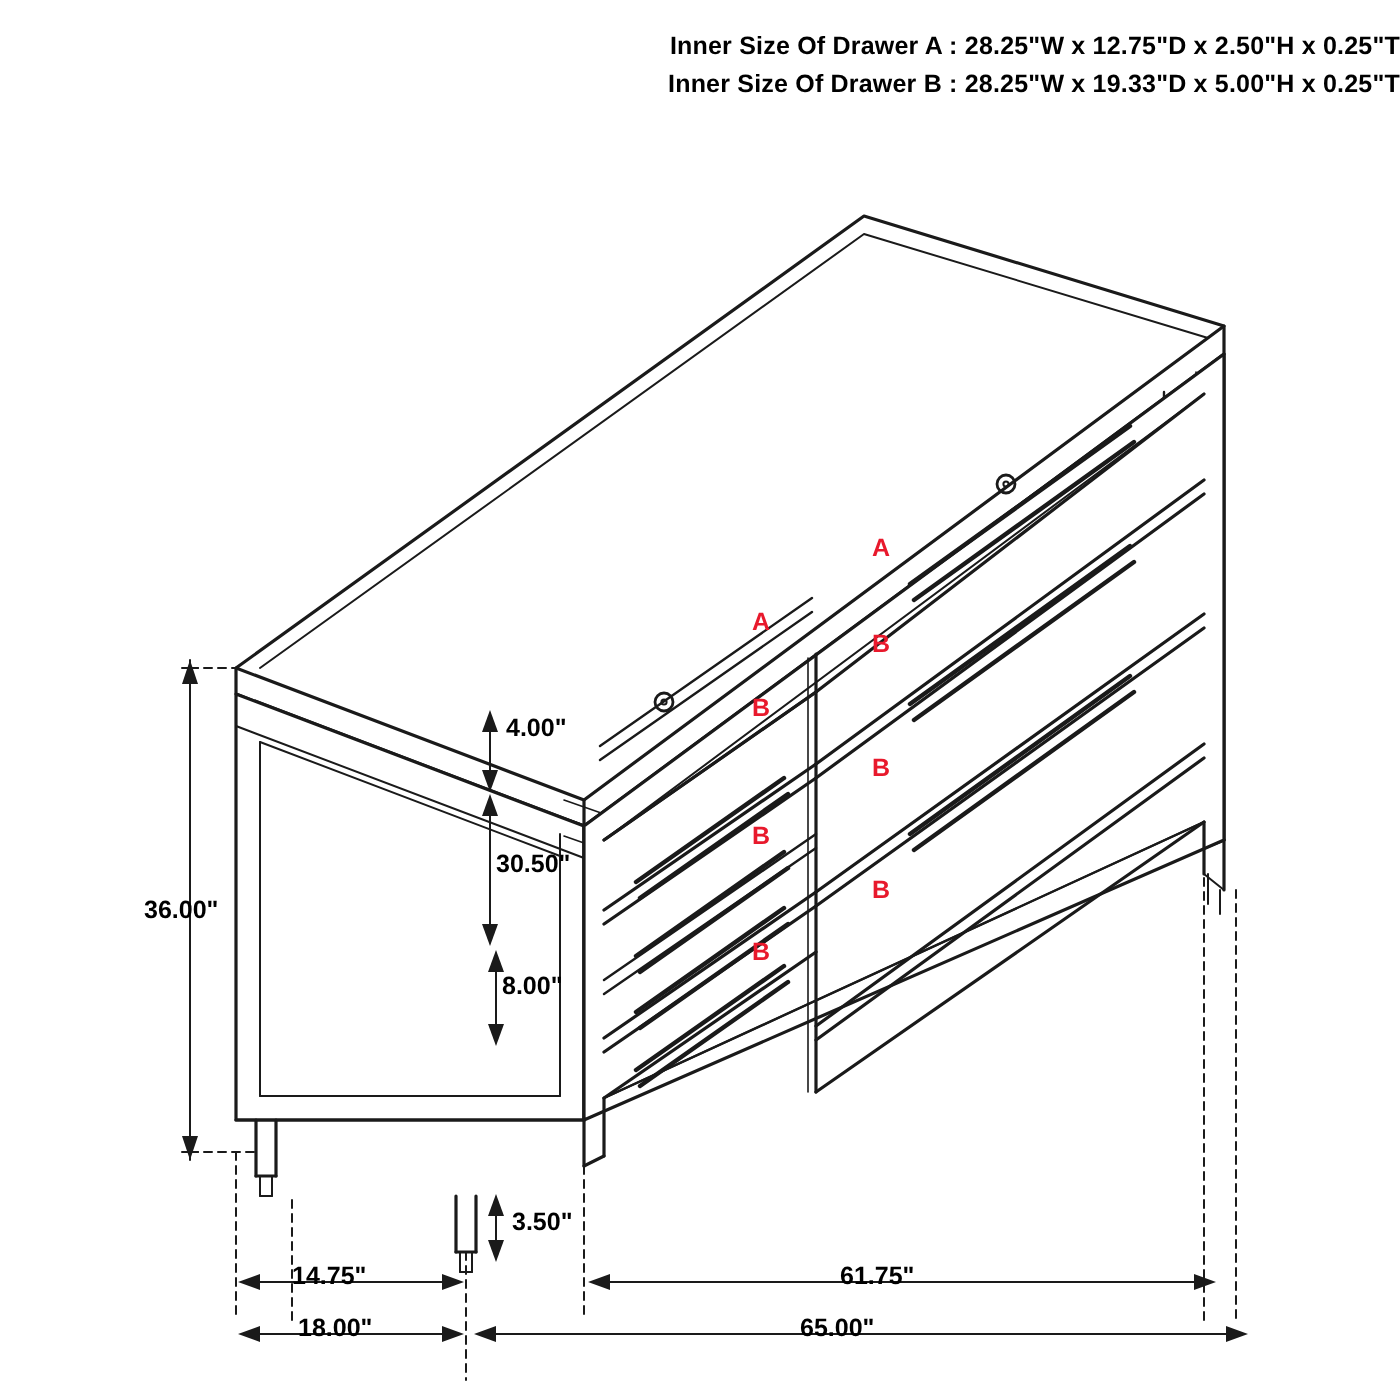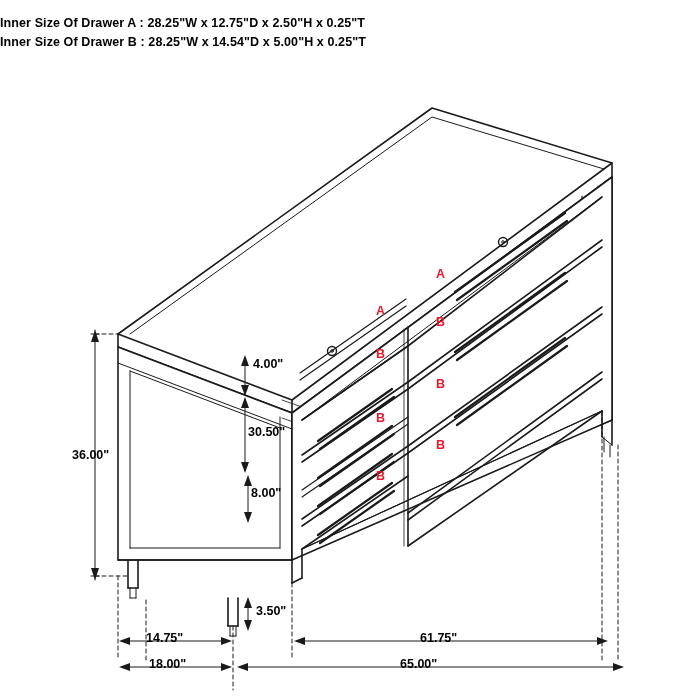--- a/index.html
+++ b/index.html
@@ -18,21 +18,21 @@
     position: absolute;
     left: 0; top: 0;
     width: 700px;
     height: 700px;
   }
   .header {
     position: absolute;
     left: 0;
     top: 14px;
     width: 700px;
-    text-align: left;
+    text-align: right;
     font-size: 12.5px;
     font-weight: bold;
     color: #000;
     line-height: 19px;
     letter-spacing: 0.1px;
   }
   .header div { white-space: nowrap; }
 
   svg { position: absolute; left: 0; top: 0; }
 
@@ -51,21 +51,21 @@
     white-space: nowrap;
   }
 </style>
 </head>
 <body>
 
 <div id="stage">
 
   <div class="header">
     <div>Inner Size Of Drawer A : 28.25"W x 12.75"D x 2.50"H x 0.25"T</div>
-    <div>Inner Size Of Drawer B : 28.25"W x 14.54"D x 5.00"H x 0.25"T</div>
+    <div>Inner Size Of Drawer B : 28.25"W x 19.33"D x 5.00"H x 0.25"T</div>
   </div>
 
   <svg width="700" height="700" viewBox="0 0 700 700">
     <g fill="none" stroke="#1a1a1a" stroke-width="1.6" stroke-linejoin="round" stroke-linecap="round">
 
       <polygon points="118,334 432,108 612,163 292,400" fill="#ffffff"></polygon>
 
       <polyline points="292,400 292,413 612,177 612,163"></polyline>
       <polyline points="118,334 118,347 292,413"></polyline>
 

